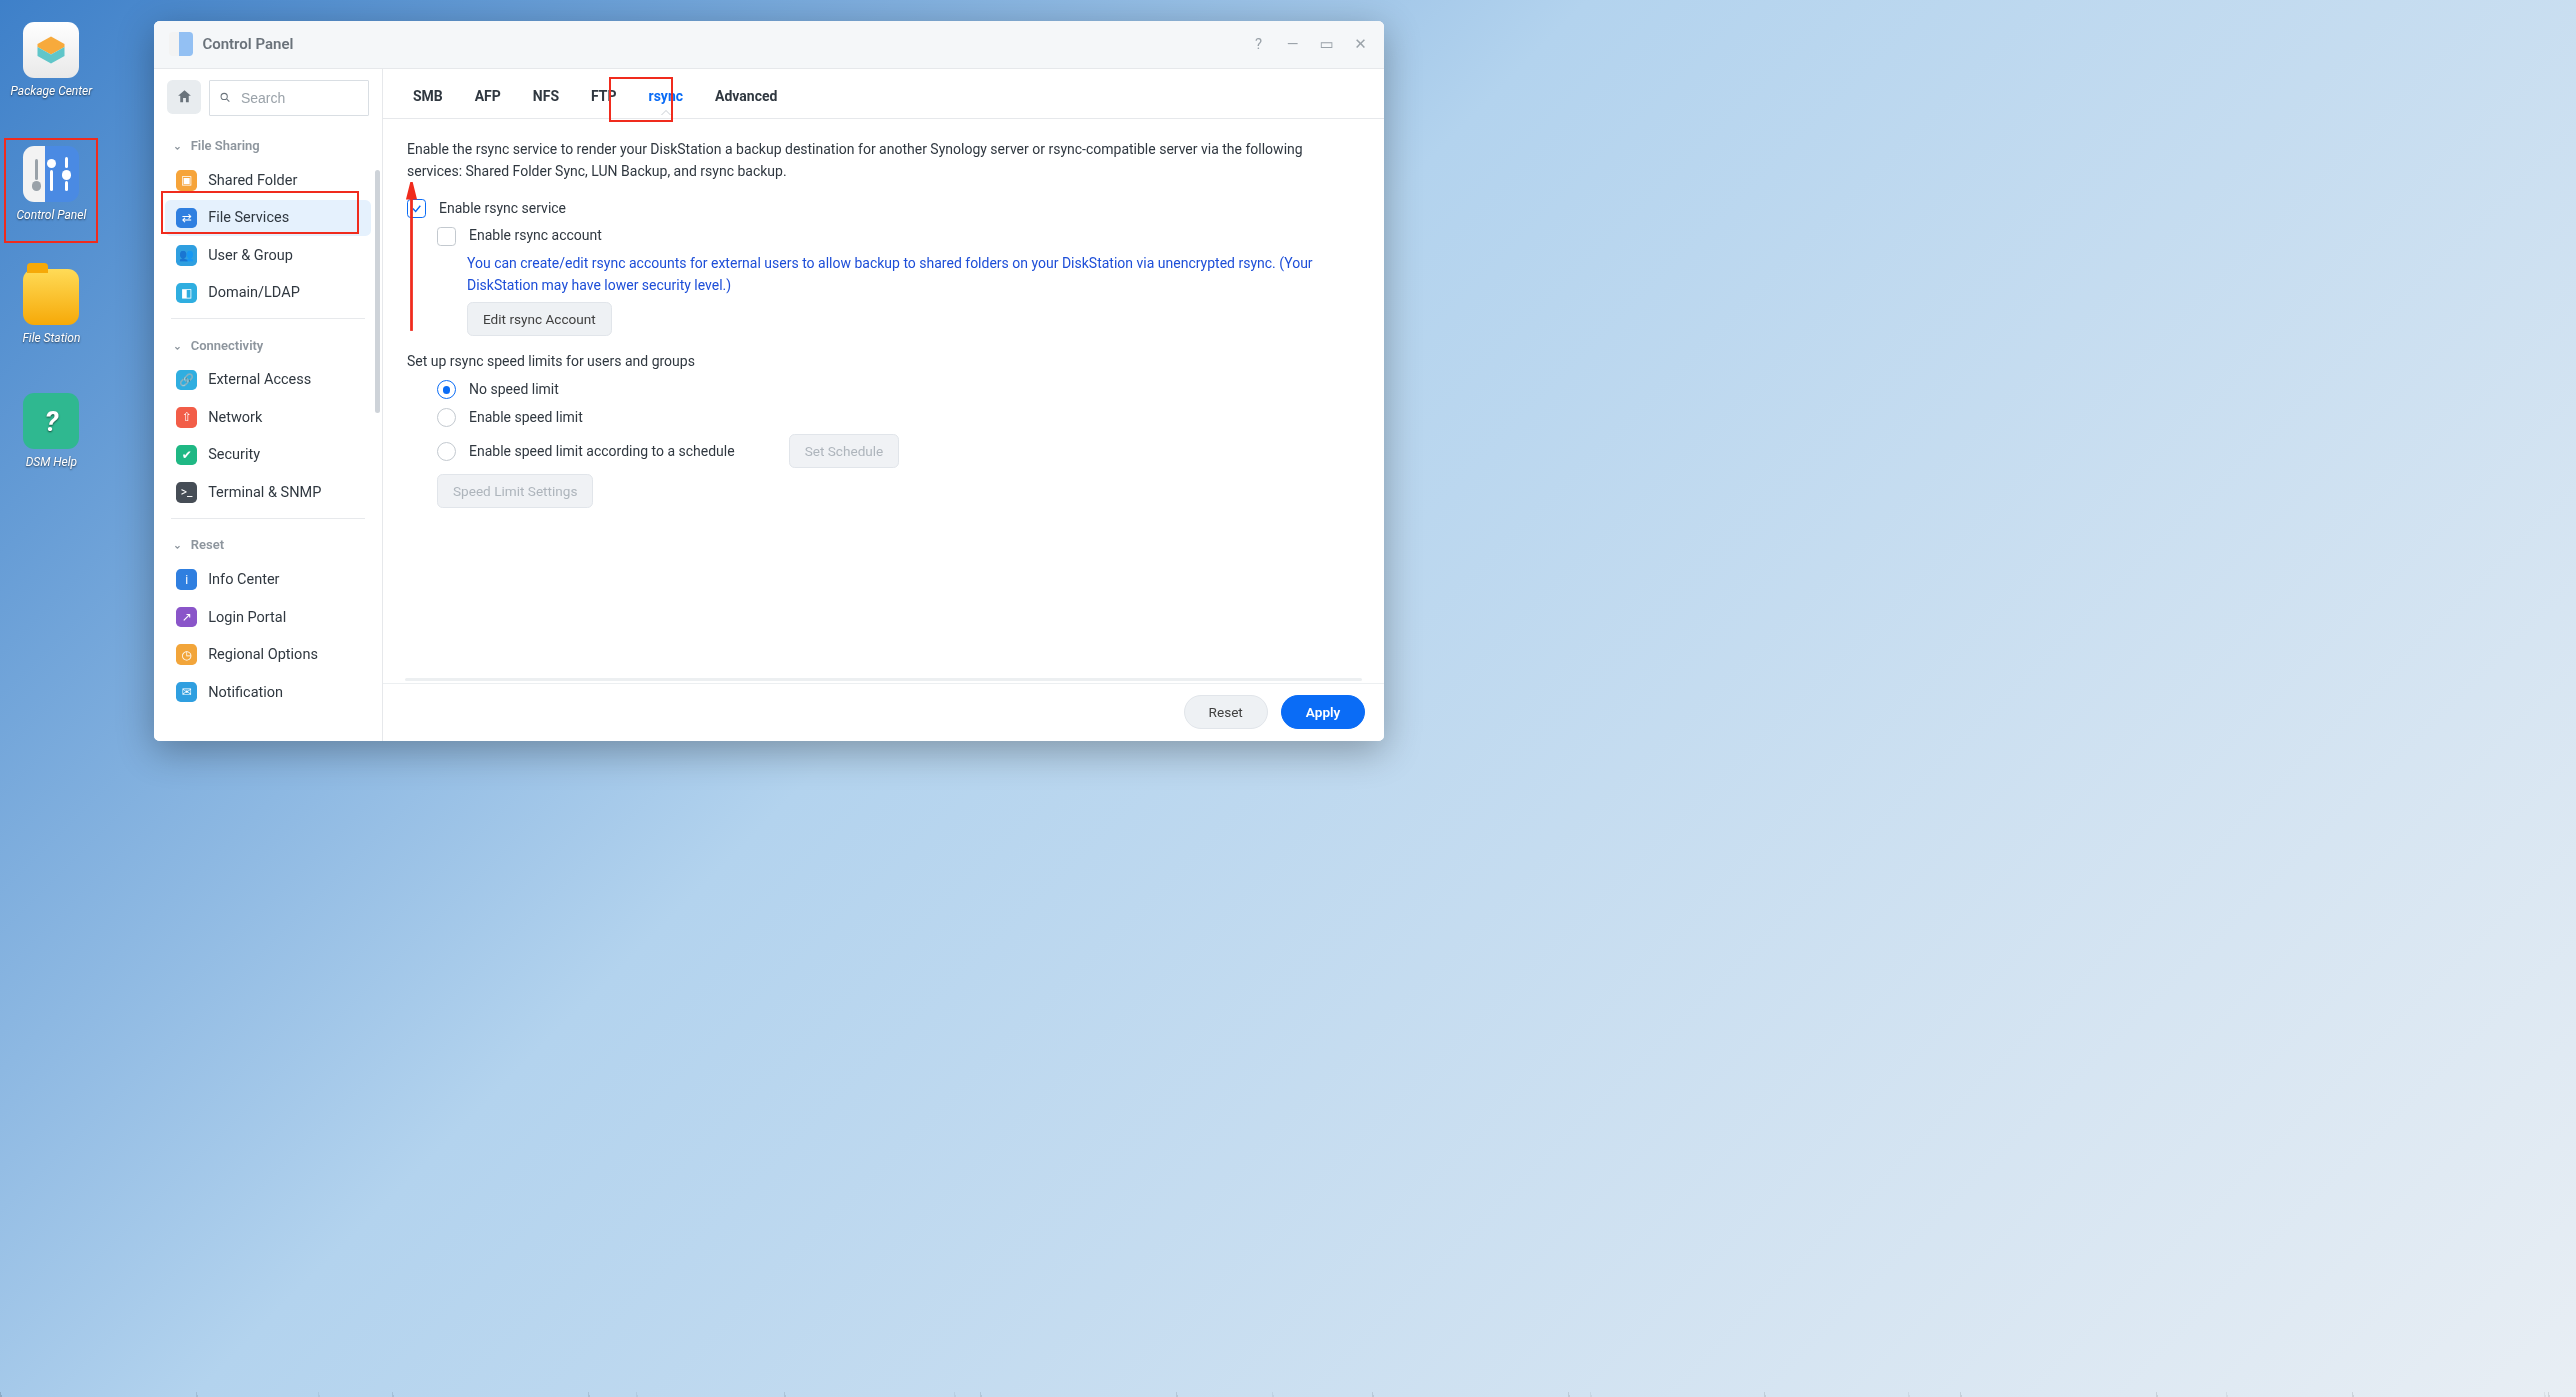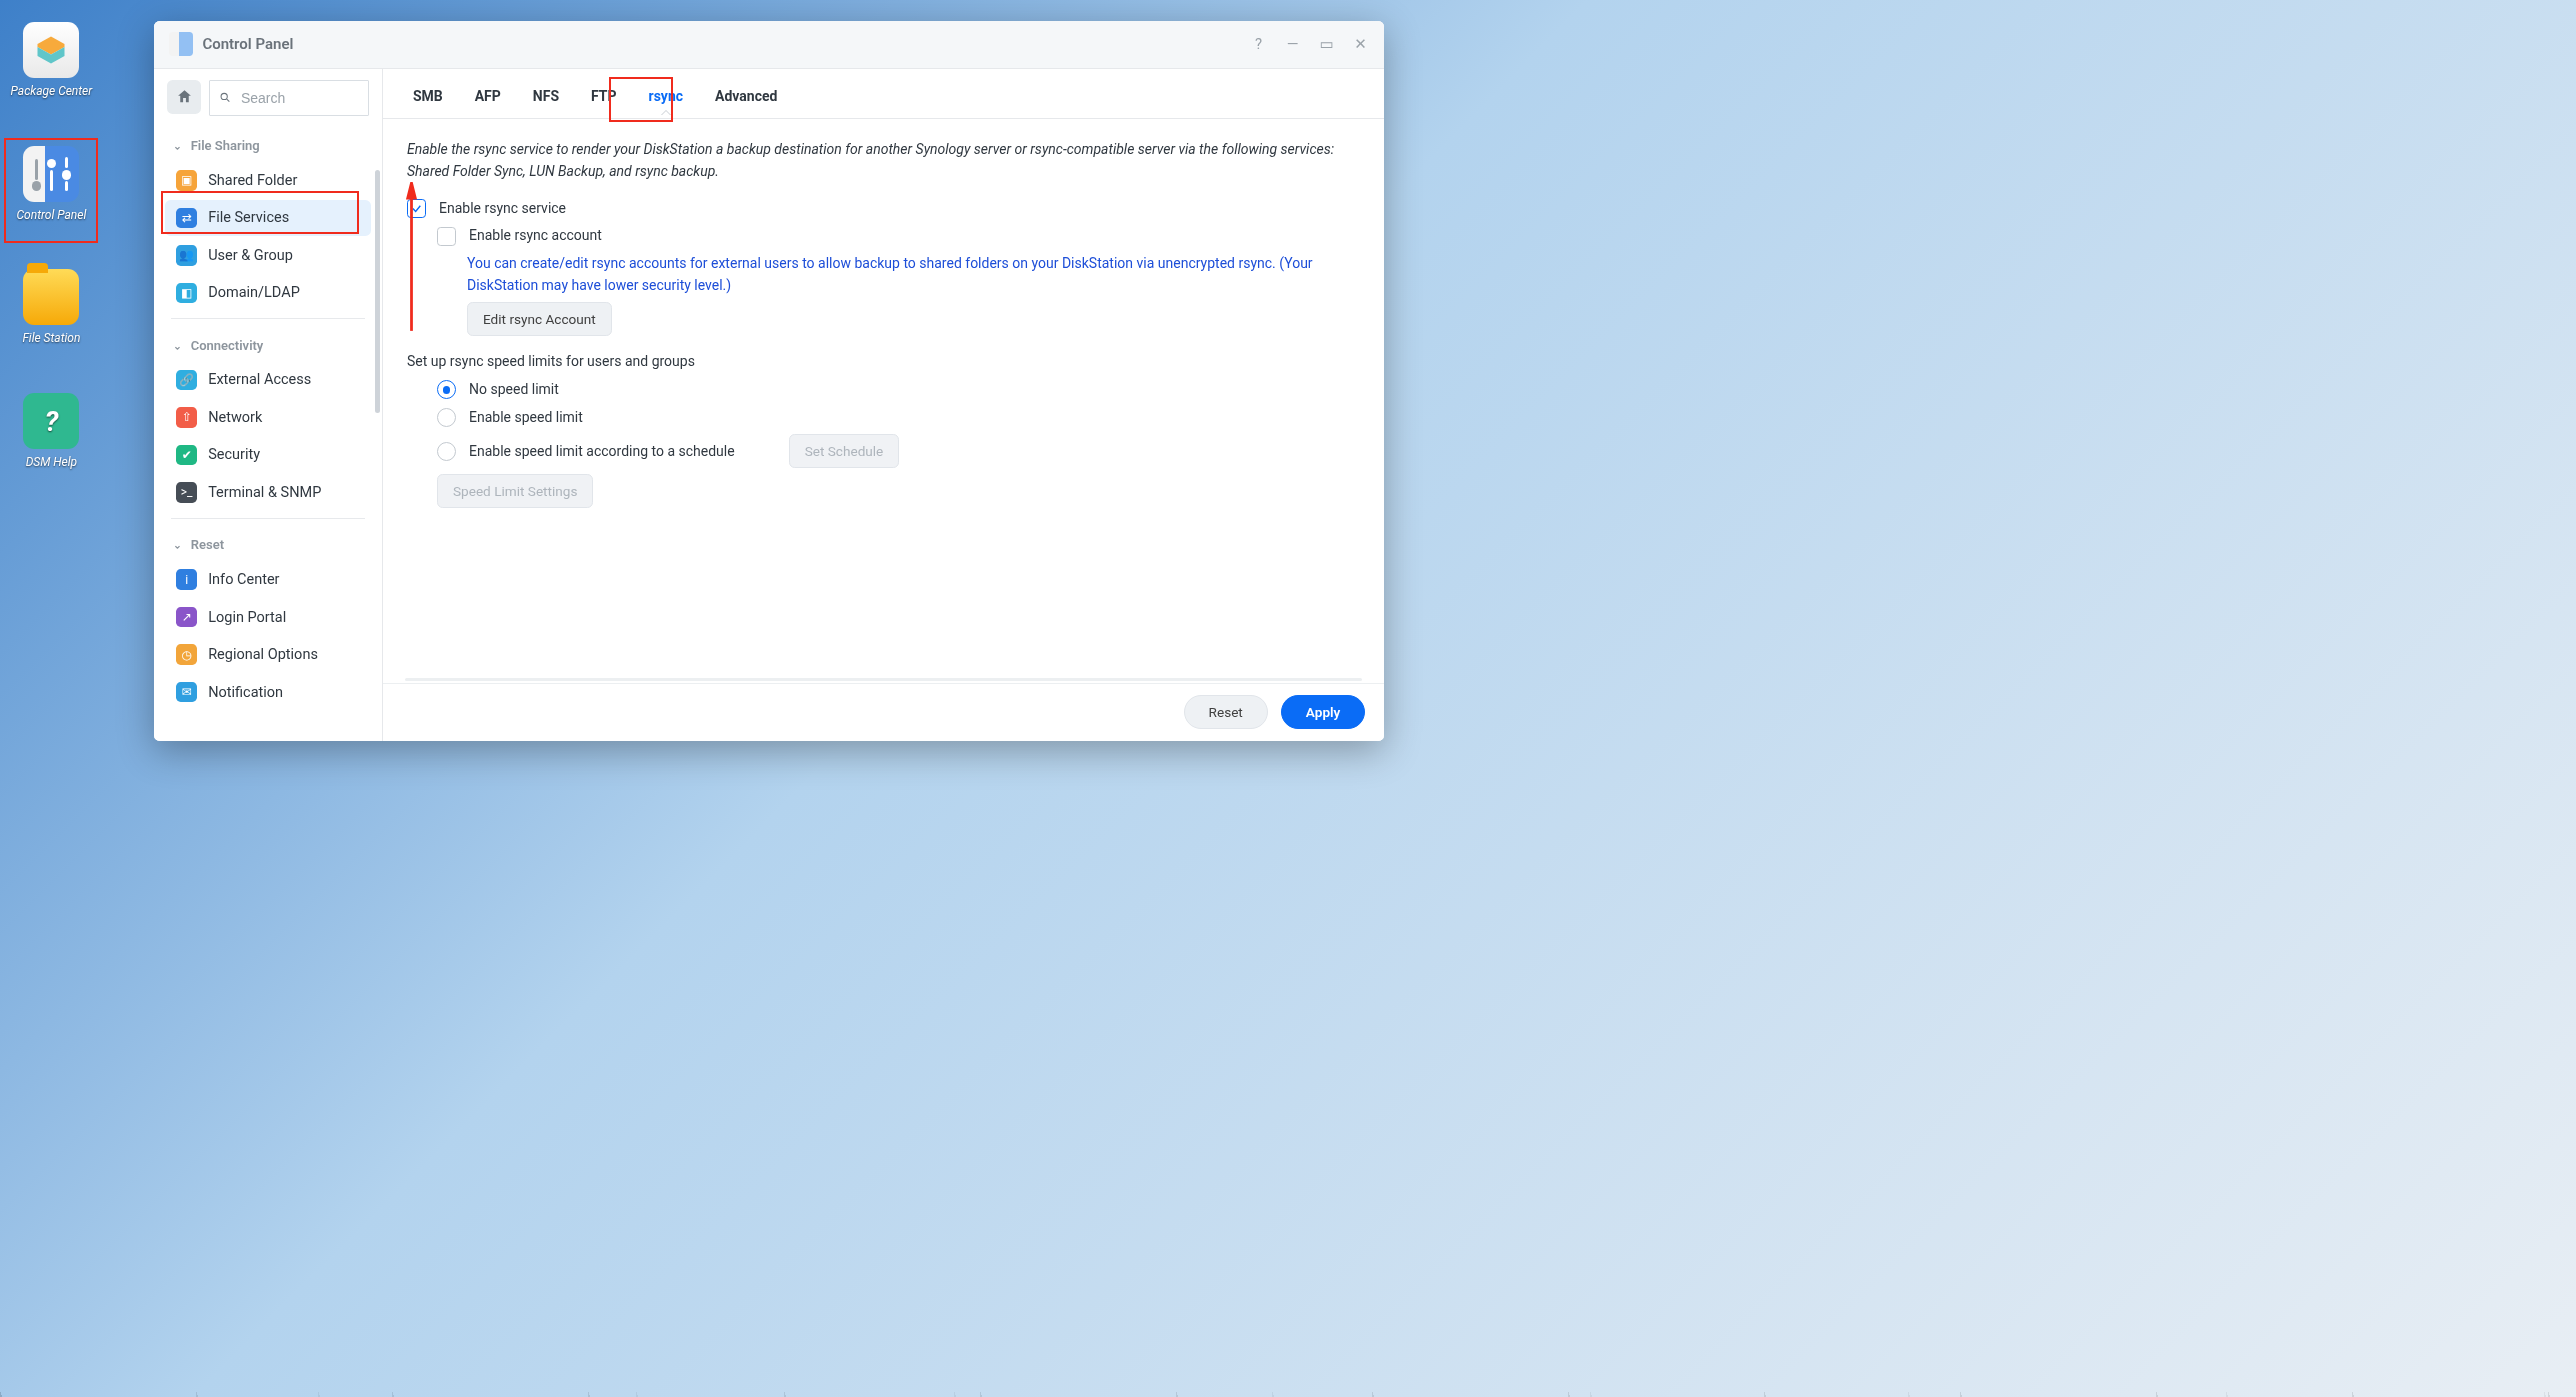--- a/index.html
+++ b/index.html
@@ -160,21 +160,21 @@
     content:""; position:absolute; left:50%; bottom:-0.9px;
     transform:translateX(-50%);
     border:5.6px solid transparent; border-bottom-color:#fff;
     filter: drop-shadow(0 -0.9px 0 #c8cdd3);
   }
 
   .page {
     flex:1; overflow:auto; padding:20.6px 24px 75px;
     font-size:14px; line-height:1.55;
   }
-  .page p.desc { color:#303840; margin:0 0 15px;font-style:italic; }
+  .page p.desc { color:#303840; margin:0 0 15px; }
   .row { display:flex; align-items:center; gap:13px; margin:6px 0; }
   .indent1 { margin-left:30px; }
   .indent2 { margin-left:60px; }
 
   .chk {
     width:17px;height:17px;border:1.4px solid #c3c9cf;border-radius:3.7px;background:#fff;
     display:inline-flex;align-items:center;justify-content:center;flex-shrink:0;
   }
   .chk.checked { border-color:#0a6cf6;}
   .chk.checked svg{stroke:#0a6cf6;}

